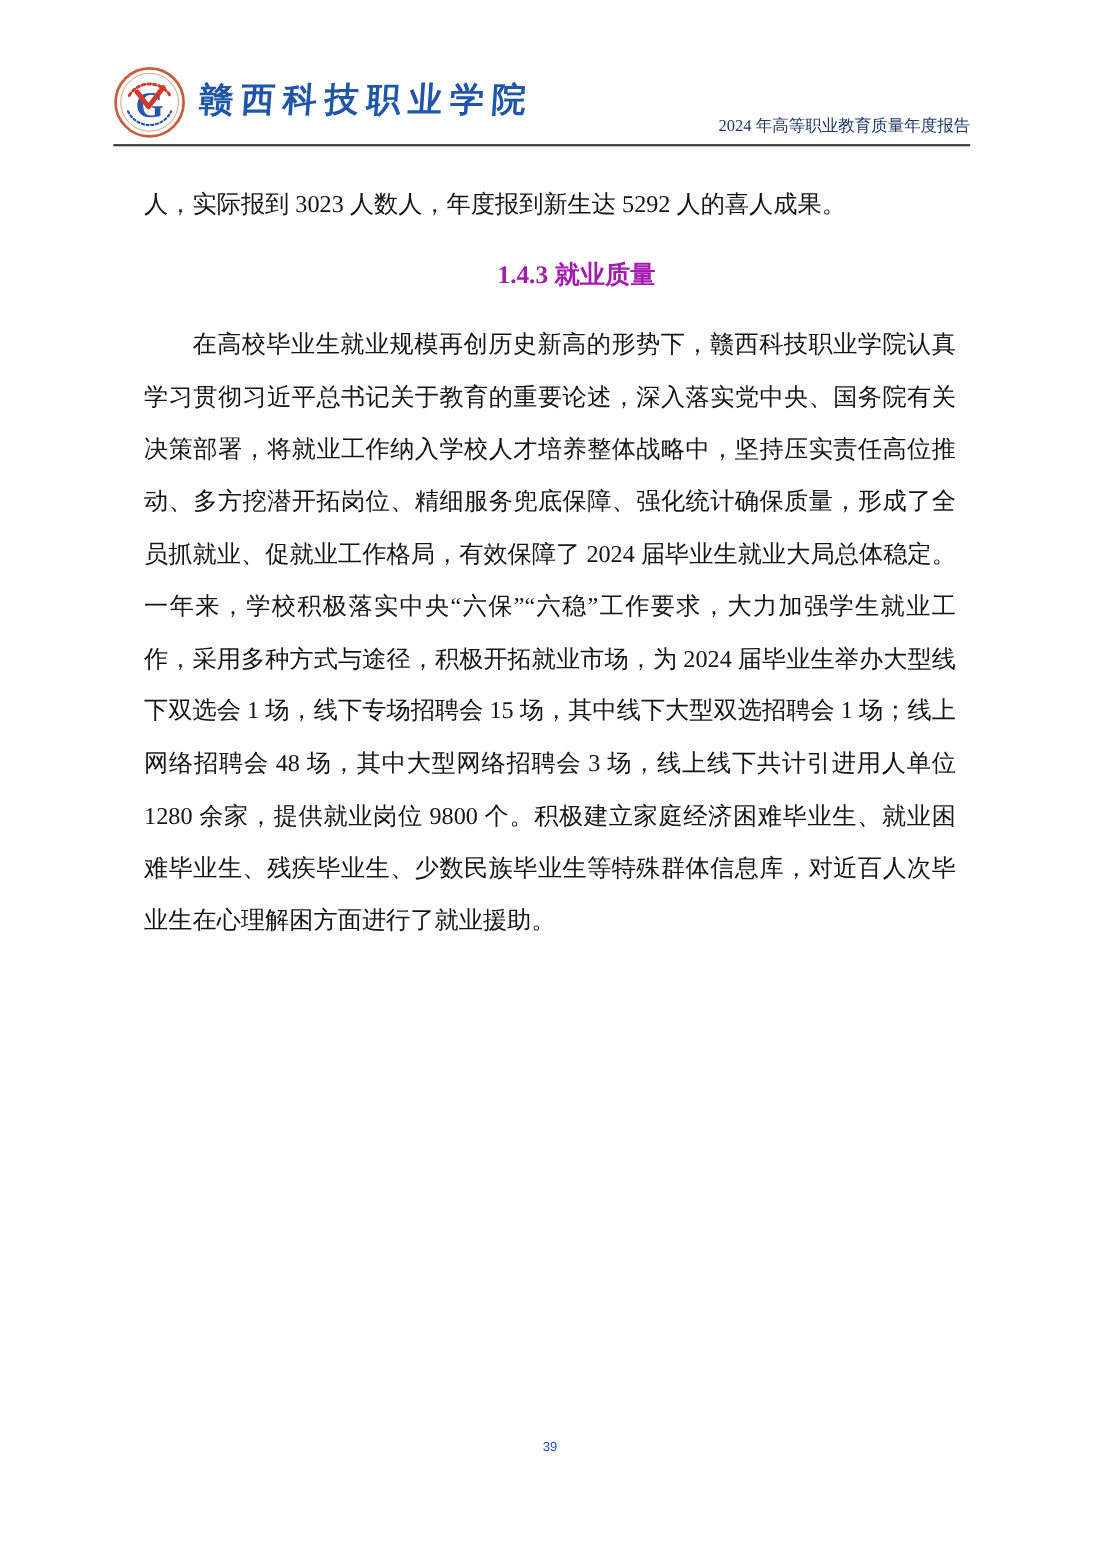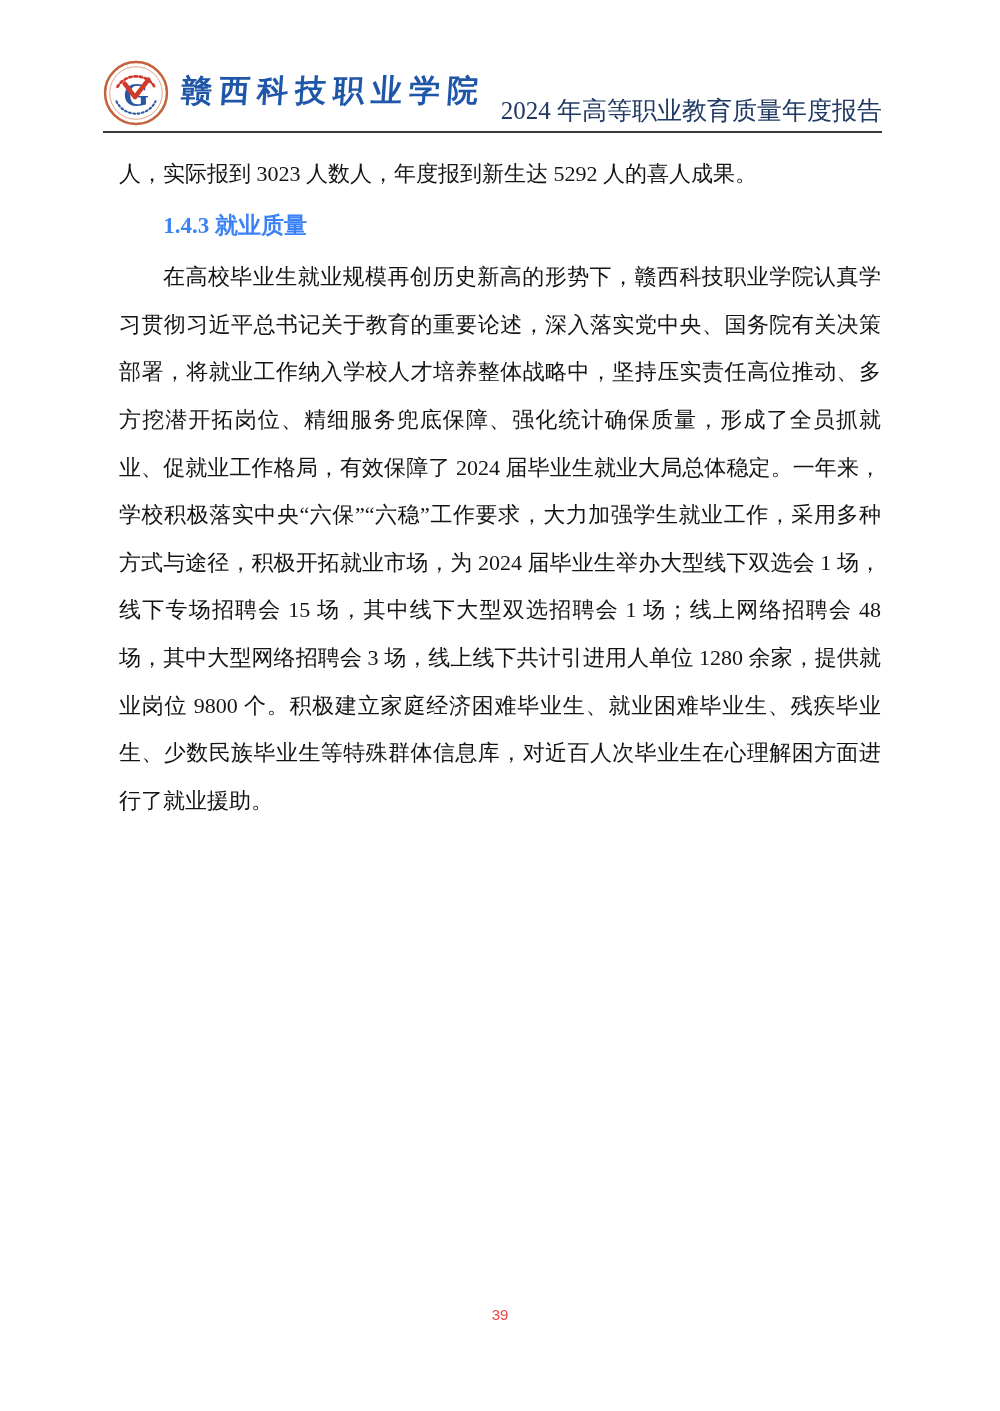--- a/index.html
+++ b/index.html
@@ -35,21 +35,21 @@
     font-size: 31px;
     font-weight: bold;
     letter-spacing: 7px;
     color: var(--calligraphy-blue, #1f56a8);
     transform: skewX(-4deg);
     white-space: nowrap;
     line-height: 1;
     padding-bottom: 6px;
   }
   .report-title {
-    font-size: 25px;
+    font-size: 15px;
     color: var(--title-navy, #1f3864);
     line-height: 1;
     padding-bottom: 3px;
     white-space: nowrap;
     text-align: right;
   }
   .header-rule {
     margin-top: 5px;
     border-bottom: 2px solid #3a3a3a;
   }
@@ -58,44 +58,44 @@
   .doc-body {
     position: absolute;
     left: 115px;
     right: 115px;
     top: 146px;
     font-size: 22px;
     line-height: 47.6px;
     color: #141414;
     text-align: justify;
   }
-  .doc-body p { margin: 4px; }
+  .doc-body p { margin: 16px; }
   .para-indent { text-indent: 2em; }
   .section-heading {
     margin: 0;
     font-size: 23px;
     font-weight: bold;
     line-height: 47.6px;
     text-indent: 2.1em;
-    text-align: left;
-    color: #3b82f6;
+    text-align: center;
+    color: #a21caf;
   }
 
   
   .page-footer {
     position: absolute;
     left: 0;
     right: 0;
     top: 1306px;
     text-align: center;
   }
   .page-number {
     font-family: "Liberation Sans", "DejaVu Sans", sans-serif;
-    font-size: 15px;
-    color: #ef4444;
+    font-size: 12px;
+    color: #1d4ed8;
   }
 </style>
 </head>
 <body>
 
 <div class="page">
 
   <div class="header">
     <div class="header-row">
       <div class="brand">

